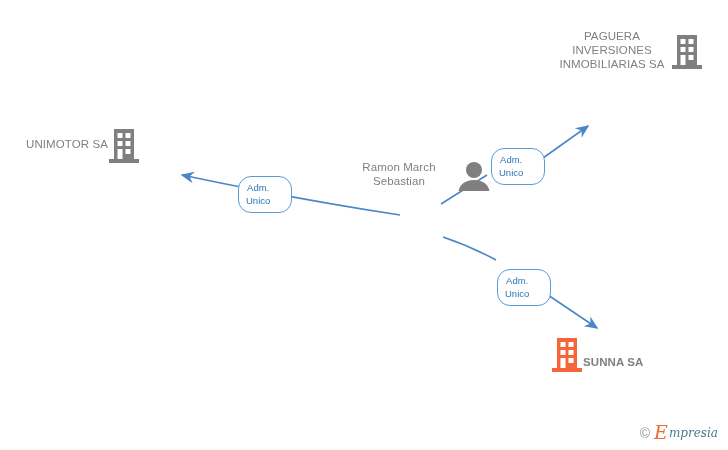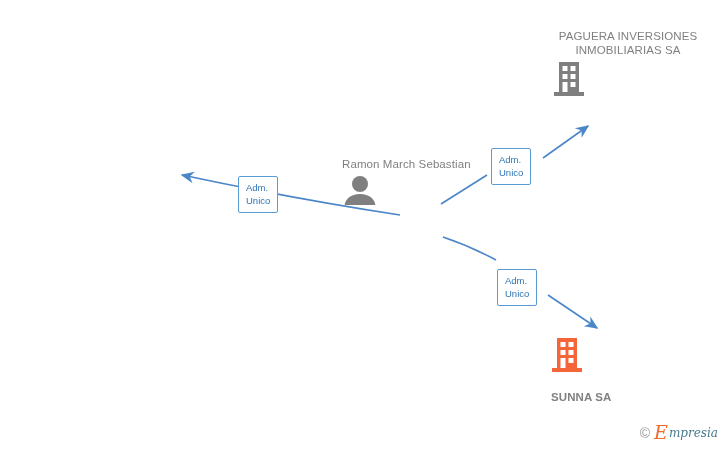--- a/index.html
+++ b/index.html
@@ -22,22 +22,22 @@
     left: 0;
     top: 0;
     width: 728px;
     height: 450px;
   }
 
   
   .node {
     position: absolute;
     display: flex;
-    flex-direction: column;
-    align-items: flex-start;
+    flex-direction: row;
+    align-items: center;
     width: 150px;
     text-align: center;
   }
   .node-label {
     color: #808080;
     font-size: 11.5px;
     line-height: 14px;
     letter-spacing: .1px;
     white-space: pre-line;
   }
@@ -49,27 +49,27 @@
   .icon-wrap {
     margin-top: 4px;
     line-height: 0;
   }
 
   
   .edge-label {
     position: absolute;
     box-sizing: border-box;
     border: 1px solid #5b9bd5;
-    border-radius: 2px;
+    border-radius: 13px;
     background: #ffffff;
     color: #2e74b5;
     font-size: 9.5px;
     line-height: 13px;
-    padding: 4px 7px 5px 7px;
-    text-align: left;
+    padding: 4px 21px 5px 7px;
+    text-align: center;
     white-space: pre-line;
   }
 
   
   #watermark {
     position: absolute;
     right: 10px;
     bottom: 8px;
     display: flex;
     align-items: center;
@@ -120,20 +120,35 @@
   <div class="node" style="left:342px; top:157px;">
     <div class="node-label">Ramon March Sebastian</div>
     <div class="icon-wrap">
       <svg width="36" height="30" viewBox="0 0 36 30" xmlns="http://www.w3.org/2000/svg">
         <circle cx="18" cy="9" r="8" fill="#7f7f7f"></circle>
         <path d="M18 19 C 8.5 19 3.5 24 2.6 30 L 33.4 30 C 32.5 24 27.5 19 18 19 Z" fill="#7f7f7f"></path>
       </svg>
     </div>
   </div>
 
+  <div class="node" style="left:26px; top:124px;">
+    <div class="node-label">UNIMOTOR SA</div>
+    <div class="icon-wrap">
+      <svg width="32" height="36" viewBox="0 0 32 36" xmlns="http://www.w3.org/2000/svg">
+        <rect x="6" y="1" width="20" height="30" fill="#7f7f7f"></rect>
+        <rect x="1" y="31" width="30" height="4" fill="#7f7f7f"></rect>
+        <rect x="9.5" y="5" width="5" height="5" fill="#ffffff"></rect>
+        <rect x="17.5" y="5" width="5" height="5" fill="#ffffff"></rect>
+        <rect x="9.5" y="13" width="5" height="5" fill="#ffffff"></rect>
+        <rect x="17.5" y="13" width="5" height="5" fill="#ffffff"></rect>
+        <rect x="9.5" y="21" width="5" height="10" fill="#ffffff"></rect>
+        <rect x="17.5" y="21" width="5" height="5" fill="#ffffff"></rect>
+      </svg>
+    </div>
+  </div>
 
   <div class="node" style="left:553px; top:29px;">
     <div class="node-label">PAGUERA INVERSIONES INMOBILIARIAS SA</div>
     <div class="icon-wrap">
       <svg width="32" height="36" viewBox="0 0 32 36" xmlns="http://www.w3.org/2000/svg">
         <rect x="6" y="1" width="20" height="30" fill="#7f7f7f"></rect>
         <rect x="1" y="31" width="30" height="4" fill="#7f7f7f"></rect>
         <rect x="9.5" y="5" width="5" height="5" fill="#ffffff"></rect>
         <rect x="17.5" y="5" width="5" height="5" fill="#ffffff"></rect>
         <rect x="9.5" y="13" width="5" height="5" fill="#ffffff"></rect>

